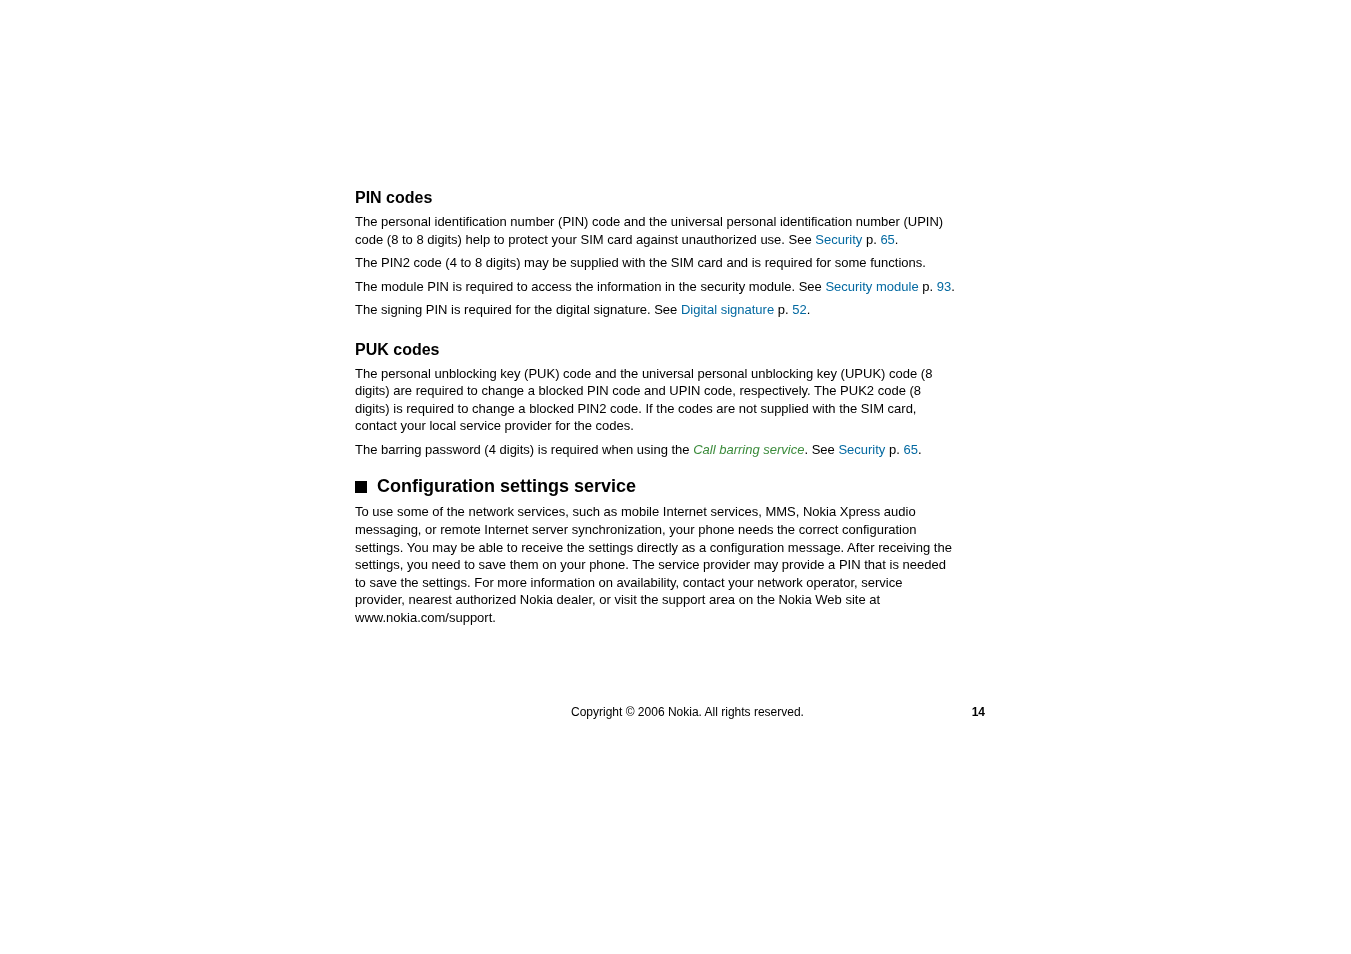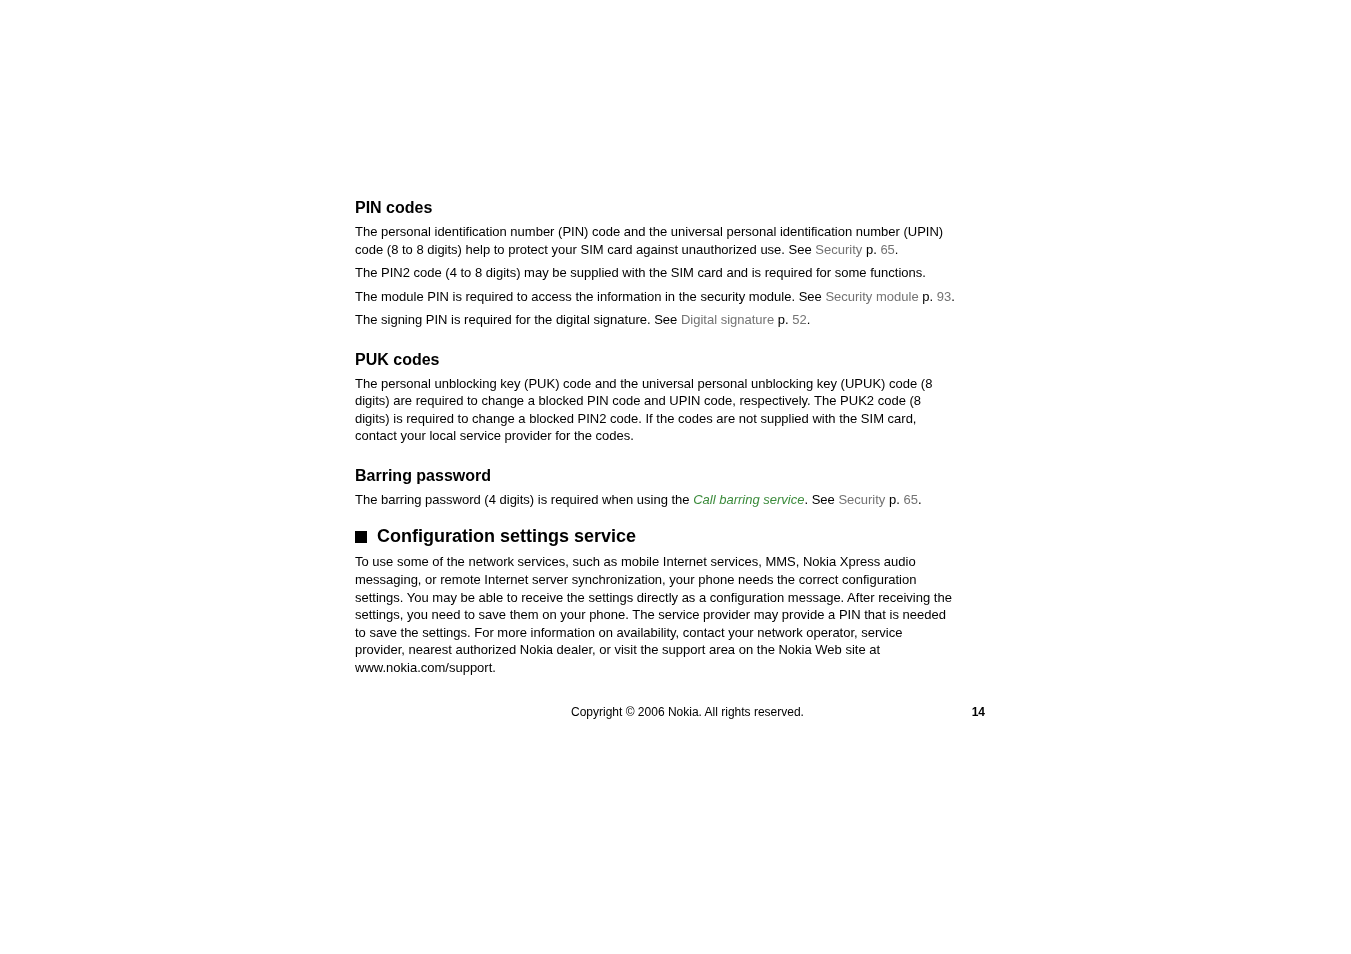--- a/index.html
+++ b/index.html
@@ -8,21 +8,21 @@
     background: #ffffff;
     font-family: Arial, Helvetica, sans-serif;
     color: #000;
     width: 1351px;
     height: 954px;
     position: relative;
   }
   .page {
     position: absolute;
     left: 355px;
-    top: 199px;
+    top: 189px;
     width: 600px;
   }
   .h2 {
     font-size: 16px;
     font-weight: bold;
     margin: 0 0 6px 0;
     color: #000;
   }
   .h1 {
     font-size: 18px;
@@ -40,21 +40,21 @@
     position: relative;
     top: -1px;
   }
   p {
     font-size: 13px;
     line-height: 1.35;
     margin: 0 0 6px 0;
     color: #000;
   }
   .link {
-    color: #737373;
+    color: #0369a1;
     text-decoration: none;
   }
   .italic-green {
     color: #3a8a3a;
     font-style: italic;
   }
   .section-gap {
     margin-top: 22px;
   }
   .footer {
@@ -87,21 +87,20 @@
   <p>
     <span>The module PIN is required to access the information in the security module. See </span><a class="link">Security module</a><span> p. </span><a class="link">93</a><span>.</span>
   </p>
   <p>
     <span>The signing PIN is required for the digital signature. See </span><a class="link">Digital signature</a><span> p. </span><a class="link">52</a><span>.</span>
   </p>
 
   <div class="h2 section-gap">PUK codes</div>
   <p>The personal unblocking key (PUK) code and the universal personal unblocking key (UPUK) code (8 digits) are required to change a blocked PIN code and UPIN code, respectively. The PUK2 code (8 digits) is required to change a blocked PIN2 code. If the codes are not supplied with the SIM card, contact your local service provider for the codes.</p>
 
-  <div class="h2 section-gap">Barring password</div>
   <p>
     <span>The barring password (4 digits) is required when using the </span><span class="italic-green">Call barring service</span><span>. See </span><a class="link">Security</a><span> p. </span><a class="link">65</a><span>.</span>
   </p>
 
   <div class="h1">
     <span class="square"></span><span>Configuration settings service</span>
   </div>
   <p>To use some of the network services, such as mobile Internet services, MMS, Nokia Xpress audio messaging, or remote Internet server synchronization, your phone needs the correct configuration settings. You may be able to receive the settings directly as a configuration message. After receiving the settings, you need to save them on your phone. The service provider may provide a PIN that is needed to save the settings. For more information on availability, contact your network operator, service provider, nearest authorized Nokia dealer, or visit the support area on the Nokia Web site at www.nokia.com/support.</p>
 
 </div>

